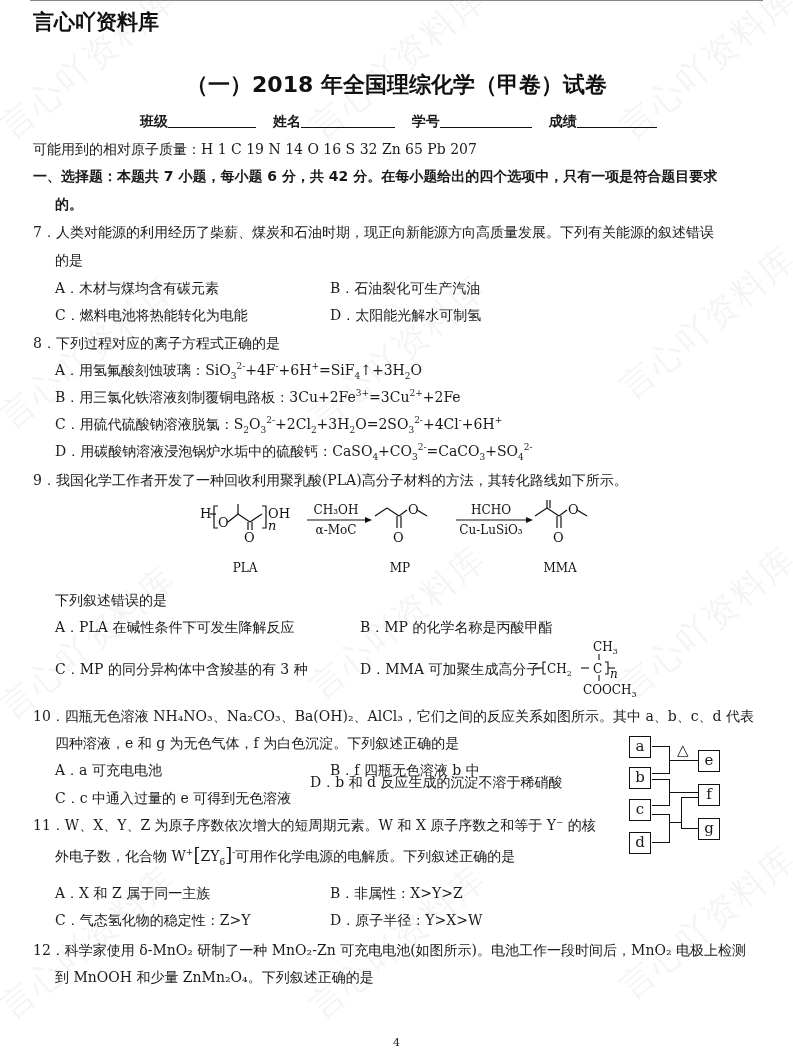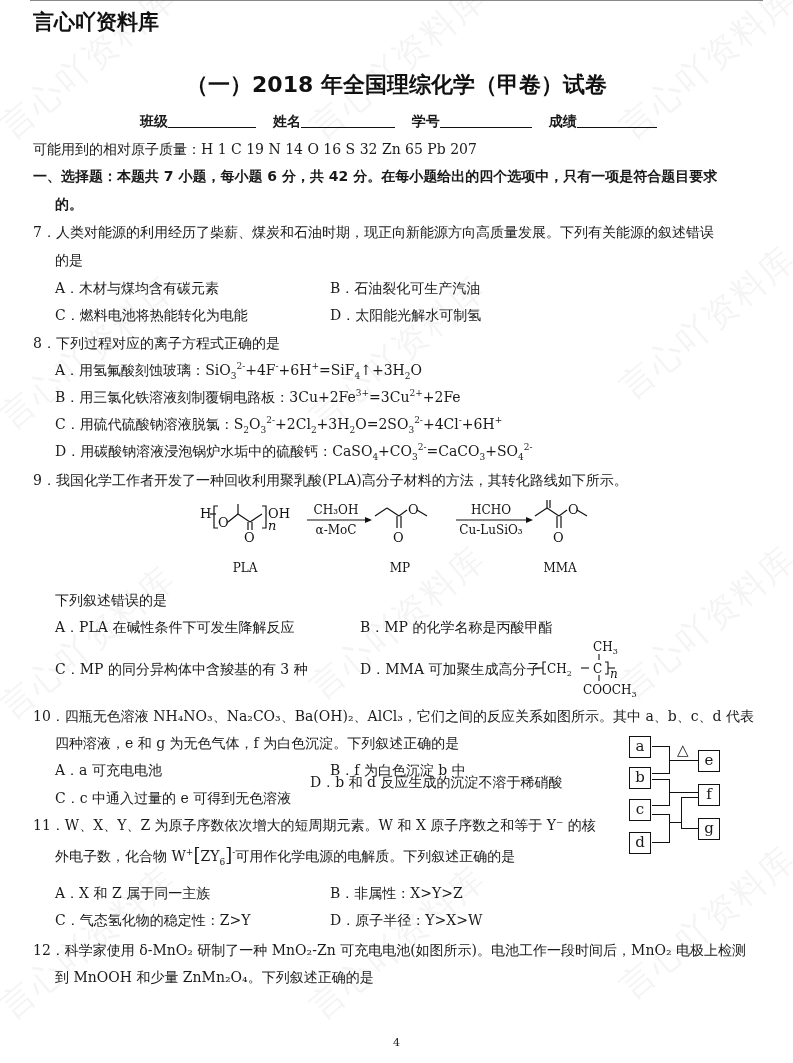--- a/index.html
+++ b/index.html
@@ -147,21 +147,21 @@
     <text x="12" y="35">CH<tspan font-size="8" dy="3">2</tspan></text>
     <text x="58" y="35">C</text>
     <text x="75" y="40" font-style="italic">n</text>
     <text x="48" y="56">COOCH<tspan font-size="8" dy="3">3</tspan></text>
   </g>
 </svg>
 
 <div class="abs t" style="left:33px;top:706px">10．四瓶无色溶液 NH₄NO₃、Na₂CO₃、Ba(OH)₂、AlCl₃，它们之间的反应关系如图所示。其中 a、b、c、d 代表</div>
 <div class="abs t" style="left:55px;top:733px">四种溶液，e 和 g 为无色气体，f 为白色沉淀。下列叙述正确的是</div>
 <div class="abs t" style="left:55px;top:760px">A．a 可充电电池</div>
-<div class="abs t" style="left:330px;top:760px">B．f 为白色沉淀 b 中</div>
+<div class="abs t" style="left:330px;top:760px">B．f 四瓶无色溶液 b 中</div>
 <div class="abs t" style="left:55px;top:788px">C．c 中通入过量的 e 可得到无色溶液</div>
 <div class="abs t" style="left:310px;top:772px">D．b 和 d 反应生成的沉淀不溶于稀硝酸</div>
 
 <div>
   <div class="box" style="left:629px;top:736px">a</div>
   <div class="box" style="left:629px;top:767px">b</div>
   <div class="box" style="left:629px;top:799px">c</div>
   <div class="box" style="left:629px;top:832px">d</div>
   <div class="box" style="left:698px;top:750px">e</div>
   <div class="box" style="left:698px;top:784px">f</div>

